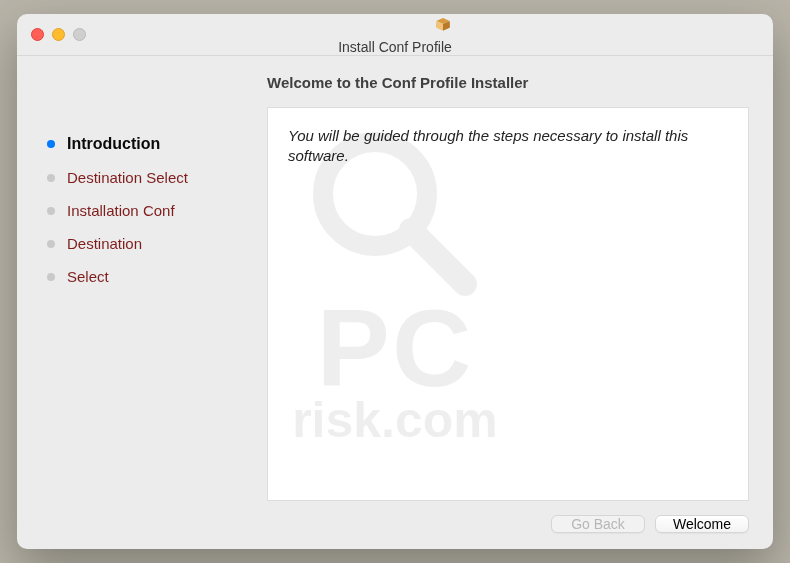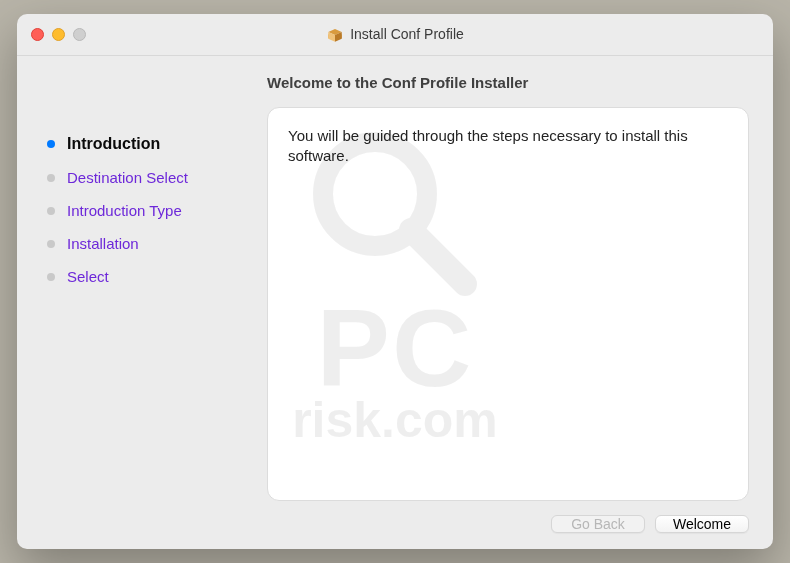--- a/index.html
+++ b/index.html
@@ -44,24 +44,25 @@
     .traffic-light {
       width: 13px;
       height: 13px;
       border-radius: 50%;
     }
     .tl-close { background: #ff5f57; border: 0.5px solid #e14138; }
     .tl-min { background: #febc2e; border: 0.5px solid #e1a028; }
     .tl-max { background: #cfcfcf; border: 0.5px solid #b9b9b9; }
     .title-wrap {
       display: flex;
-      align-items: flex-start;
+      align-items: flex-end;
       gap: 6px;
       font-size: 14px;
       color: #3b3b3b;
+      flex-direction: column;
     }
     .pkg-icon {
       width: 18px;
       height: 18px;
     }
     .body {
       flex: 1;
       display: flex;
       flex-direction: column;
       padding: 18px 24px 16px 24px;
@@ -92,31 +93,32 @@
     .step .dot {
       width: 8px;
       height: 8px;
       border-radius: 50%;
       flex-shrink: 0;
       margin-left: 2px;
     }
     .step.active .dot { background: #007aff; }
     .step.active .lbl { color: #0a0a0a; font-weight: 700; font-size: 16px; }
     .step.inactive .dot { background: #c9c9c9; }
-    .step.inactive .lbl { color: #6d28d9; font-weight: 400; font-size: 15px; }
+    .step.inactive .lbl { color: #7f1d1d; font-weight: 400; font-size: 15px; }
     .panel {
       flex: 1;
       background: #ffffff;
       border: 1px solid #dcdcdc;
-      border-radius: 12px;
+      border-radius: 0;
       padding: 18px 20px;
       font-size: 15px;
       color: #232323;
       line-height: 1.35;
       margin-left: 12px;
+      font-style: italic;
     }
     .footer {
       display: flex;
       justify-content: flex-end;
       gap: 10px;
       padding-top: 14px;
     }
     .btn {
       min-width: 94px;
       height: 18px;
@@ -191,25 +193,25 @@
         <div class="step active">
           <span class="dot"></span>
           <span class="lbl">Introduction</span>
         </div>
         <div class="step inactive">
           <span class="dot"></span>
           <span class="lbl">Destination Select</span>
         </div>
         <div class="step inactive">
           <span class="dot"></span>
-          <span class="lbl">Introduction Type</span>
-        </div>
-        <div class="step inactive">
-          <span class="dot"></span>
-          <span class="lbl">Installation</span>
+          <span class="lbl">Installation Conf</span>
+        </div>
+        <div class="step inactive">
+          <span class="dot"></span>
+          <span class="lbl">Destination</span>
         </div>
         <div class="step inactive">
           <span class="dot"></span>
           <span class="lbl">Select</span>
         </div>
       </div>
 
       <div class="panel">
         <span>You will be guided through the steps necessary to install this software.</span>
       </div>

